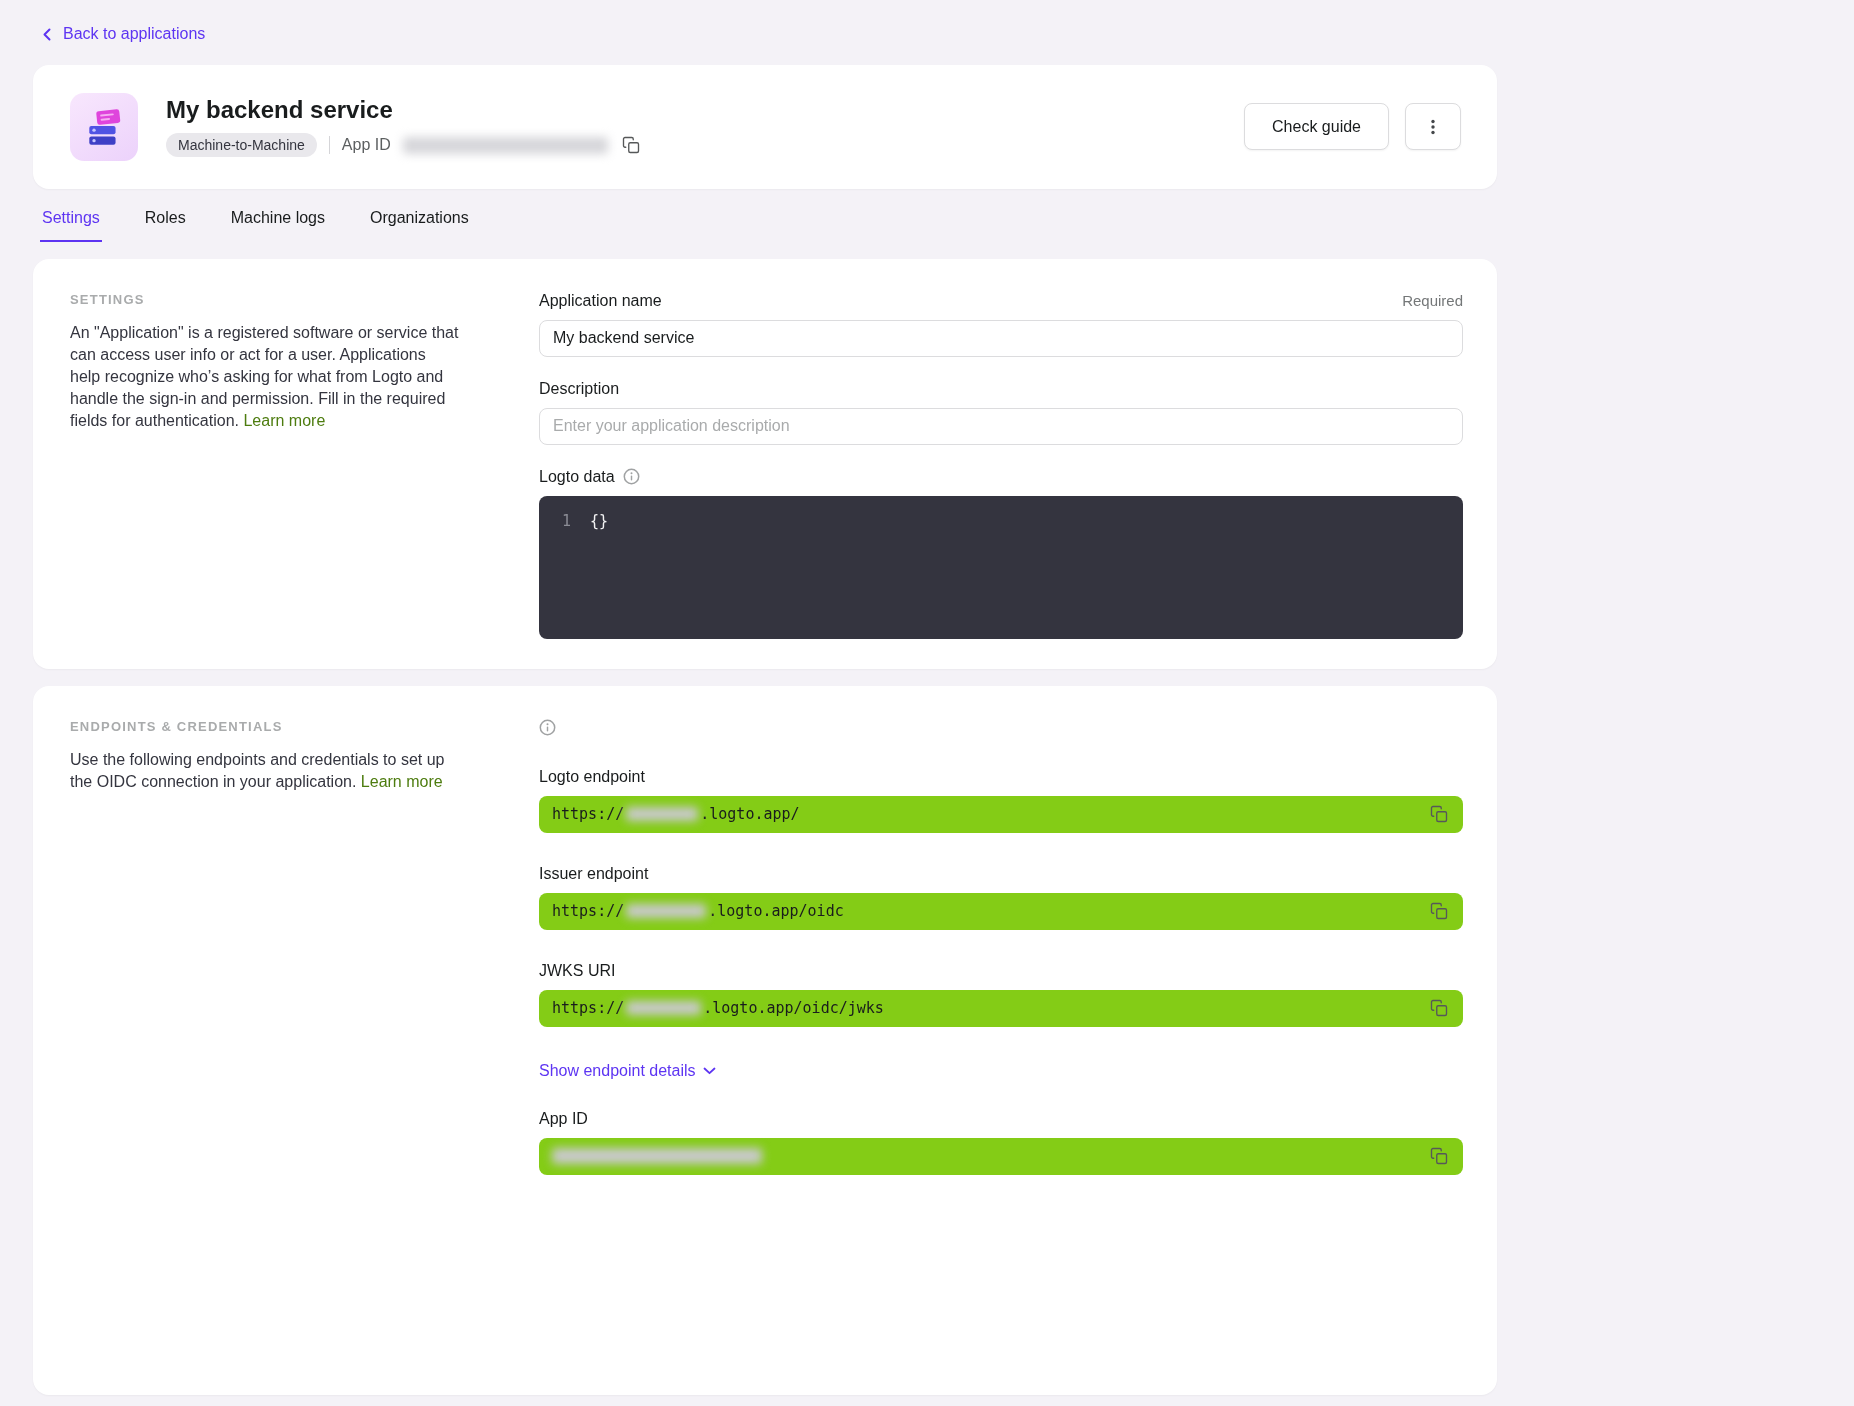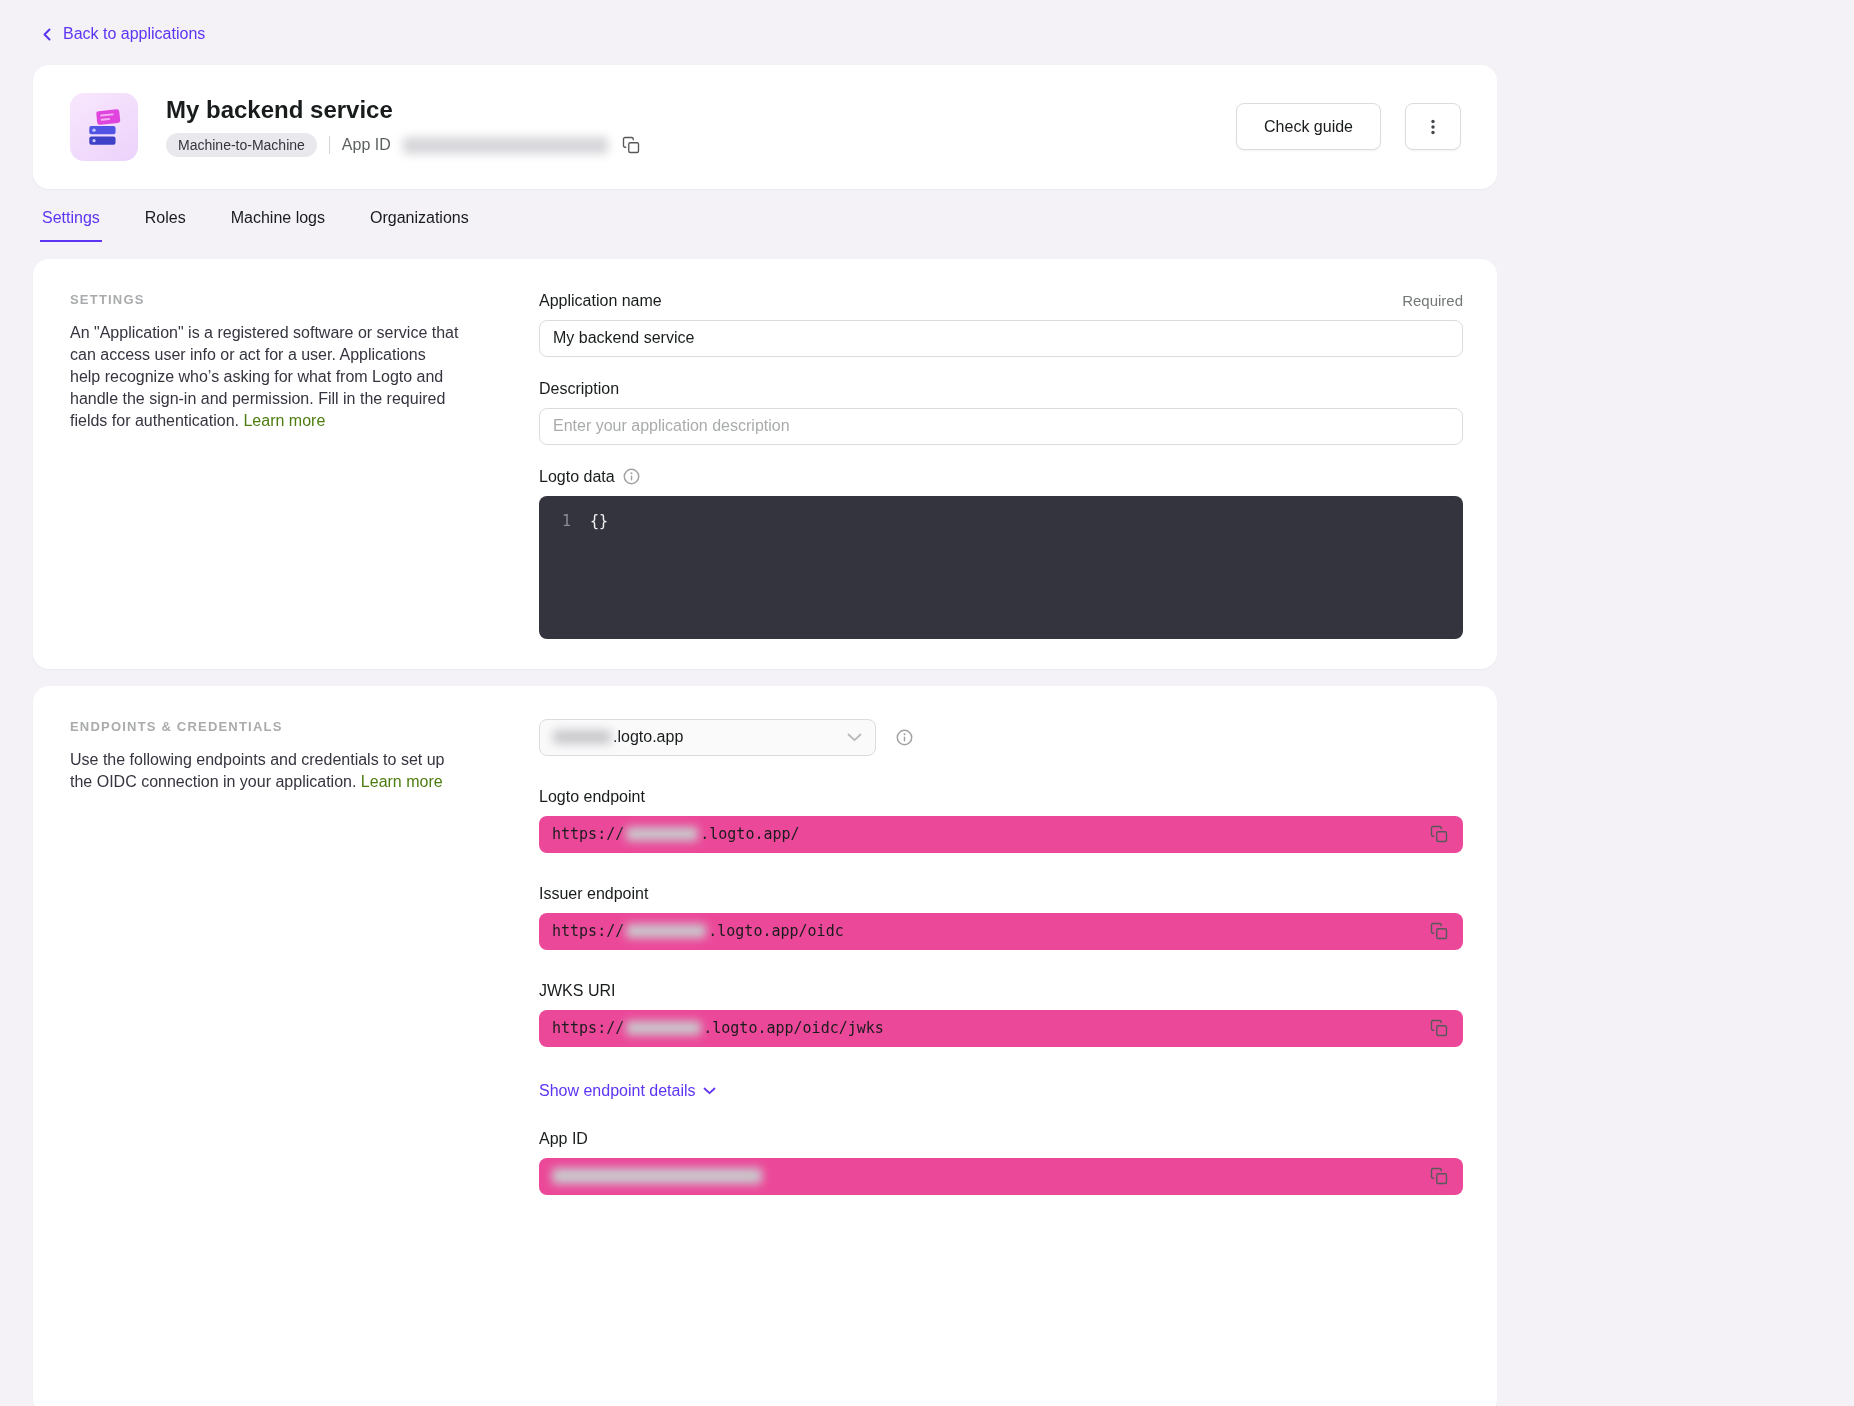--- a/index.html
+++ b/index.html
@@ -47,21 +47,21 @@
   .app-id-label { font-size: 16px; color: #5c5f60; }
   .redacted {
     display: inline-block; background: #c9c9cd; border-radius: 3px;
     filter: blur(5px); vertical-align: middle;
   }
   .redacted.light { background: #d6d6da; }
   .icon-btn {
     background: none; border: none; padding: 2px; cursor: pointer;
     display: inline-flex; align-items: center; justify-content: center;
   }
-  .header-actions { margin-left: auto; display: flex; align-items: center; gap: 24px; }
+  .header-actions { margin-left: auto; display: flex; align-items: center; gap: 16px; }
   .btn-secondary {
     background: #fff; border: 1px solid #dcdcde; border-radius: 8px;
     height: 47px; padding: 0 27px; font-size: 16px; font-weight: 500;
     color: #191c1d; cursor: pointer; box-shadow: 0 1px 2px rgba(25,28,29,0.05);
     font-family: inherit;
   }
   .kebab-btn {
     width: 56px; height: 47px; background: #fff; border: 1px solid #dcdcde;
     border-radius: 8px; cursor: pointer; display: inline-flex;
     align-items: center; justify-content: center;
@@ -112,21 +112,21 @@
   
   .domain-row { display: flex; align-items: center; gap: 20px; }
   .domain-select {
     width: 337px; height: 37px; background: #fafafb; border: 1px solid #dcdcde;
     border-radius: 8px; display: flex; align-items: center; justify-content: space-between;
     padding: 0 13px; cursor: pointer; font-size: 16px; color: #191c1d;
   }
   .domain-value { display: inline-flex; align-items: center; gap: 2px; }
   .endpoint-group { margin-top: 32px; }
   .readonly-field {
-    background: #ec4899; border-radius: 8px; height: 37px;
+    background: #84cc16; border-radius: 8px; height: 37px;
     display: flex; align-items: center; justify-content: space-between;
     padding: 0 13px;
   }
   .readonly-value {
     font-family: "DejaVu Sans Mono", monospace; font-size: 15px; color: #191c1d;
     display: inline-flex; align-items: center; white-space: nowrap;
   }
   .show-details {
     margin-top: 35px; display: inline-flex; align-items: center; gap: 7px;
     color: #5d34f2; font-size: 16px; font-weight: 500; cursor: pointer; text-decoration: none;
@@ -246,29 +246,20 @@
     <div class="col-left">
       <h3 class="section-heading">ENDPOINTS &amp; CREDENTIALS</h3>
       <p class="section-desc">
         <span>Use the following endpoints and credentials to set up the OIDC connection in your application.</span>
         <a class="link">Learn more</a>
       </p>
     </div>
     <div class="col-right">
 
       <div class="domain-row">
-        <div class="domain-select">
-          <span class="domain-value">
-            <span class="redacted" style="width:58px;height:14px;"></span>
-            <span>.logto.app</span>
-          </span>
-          <svg width="15" height="9" viewBox="0 0 15 9" fill="none">
-              <path d="M1.5 1.5 L7.5 7.2 L13.5 1.5" stroke="#b7babb" stroke-width="1.8" stroke-linecap="round" stroke-linejoin="round"></path>
-            </svg>
-        </div>
         <svg width="17" height="17" viewBox="0 0 17 17">
             <circle cx="8.5" cy="8.5" r="7.2" stroke="#a0a2a3" stroke-width="1.5" fill="none"></circle>
             <circle cx="8.5" cy="5.3" r="1" fill="#a0a2a3"></circle>
             <rect x="7.78" y="7.4" width="1.45" height="5" rx="0.72" fill="#a0a2a3"></rect>
           </svg>
       </div>
 
       <div class="endpoint-group">
         <div class="field-label-row">
           <span class="field-label">Logto endpoint</span>

